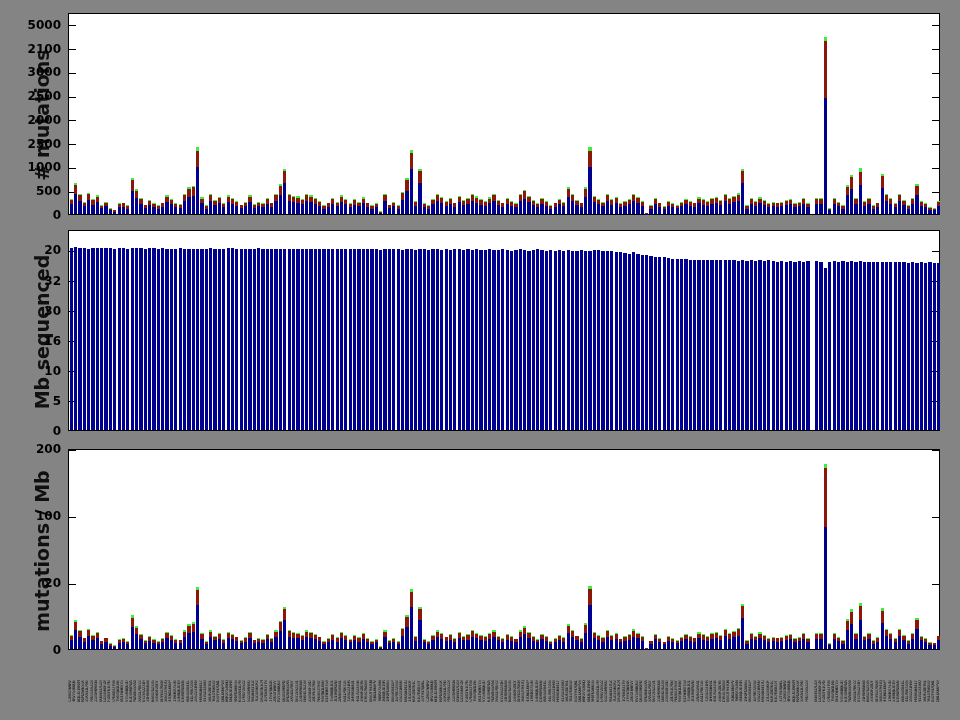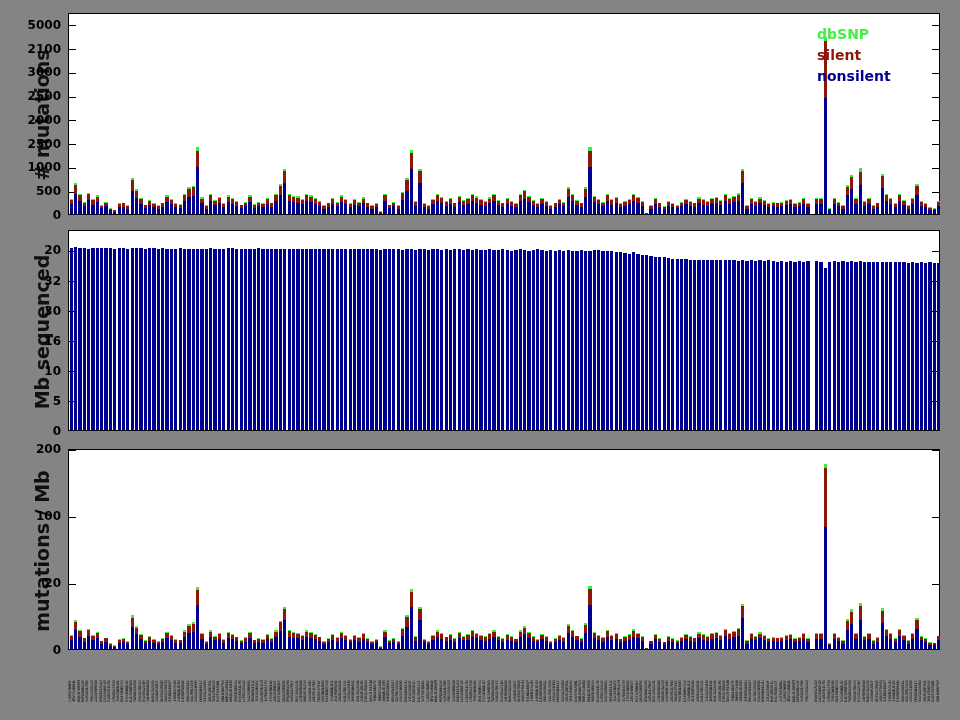--- a/index.html
+++ b/index.html
@@ -2668,25 +2668,20 @@
           <div class="seg" style="height: 3.90432px; background: rgb(139, 23, 8);"></div>
           <div class="seg" style="height: 8.62806px; background: rgb(0, 0, 144);"></div>
         </div>
       </div>
   </div>
 
   <div class="ylabel" id="ylabel-0"># mutations</div>
   <div class="ylabel" id="ylabel-1">Mb sequenced</div>
   <div class="ylabel" id="ylabel-2">mutations / Mb</div>
 
-  <div id="legend">
-    <div class="legend-item" style="color: rgb(68, 239, 68);">dbSNP</div>
-    <div class="legend-item" style="color: rgb(139, 23, 8);">silent</div>
-    <div class="legend-item" style="color: rgb(0, 0, 144);">nonsilent</div>
-  </div>
 
   <div id="xlabels">
       <div class="xlab" style="left: 68px; width: 4.36px;">C2801TW4KV</div>
       <div class="xlab" style="left: 72.36px; width: 4.36px;">4KV7530BQ6</div>
       <div class="xlab" style="left: 76.72px; width: 4.36px;">BQ6JD19R8M</div>
       <div class="xlab" style="left: 81.08px; width: 4.36px;">R8M2A0655X</div>
       <div class="xlab" style="left: 85.44px; width: 4.36px;">55XA41LP80</div>
       <div class="xlab" style="left: 89.8px; width: 4.36px;">P8072ES223</div>
       <div class="xlab" style="left: 94.16px; width: 4.36px;">2231HN90GB</div>
       <div class="xlab" style="left: 98.52px; width: 4.36px;">0GB4417UZ3</div>

